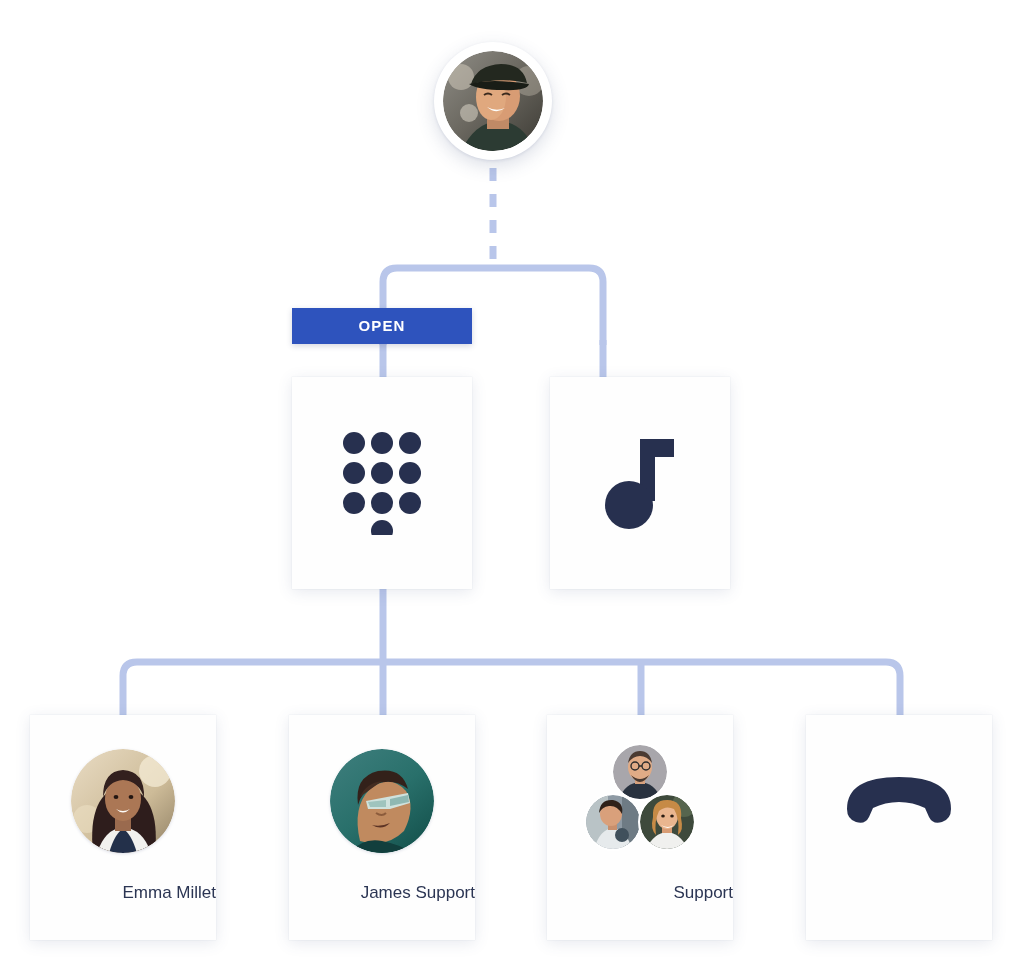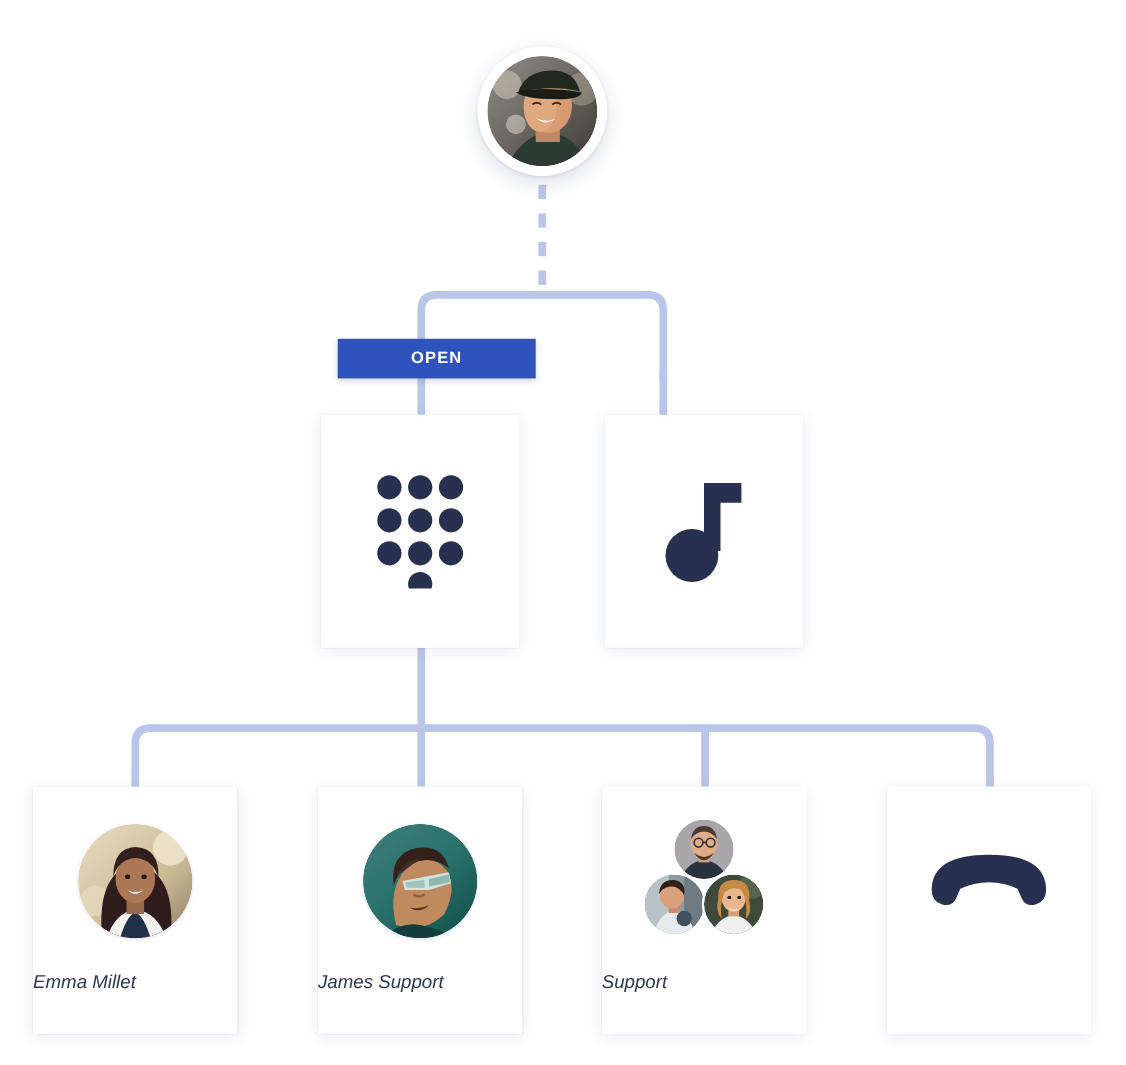--- a/index.html
+++ b/index.html
@@ -26,21 +26,20 @@
     overflow:hidden;
   }
 
   
   .badge{
     position:absolute;height:36px;line-height:36px;
     text-align:center;color:#ffffff;
     font-size:15px;font-weight:bold;letter-spacing:1.1px;
     box-shadow:0 2px 6px rgba(40,50,90,0.20);
     z-index:5;
-    margin-left:15px;
   }
   .badge-open{left:292px;top:308px;width:180px;background:#2e53bd;}
   .badge-closed{left:550px;top:308px;width:180px;background:#f1592f;}
 
   
   .card{
     position:absolute;background:#fefefe;
     box-shadow:0 3px 14px rgba(70,85,130,0.13), 0 0 1px rgba(70,85,130,0.16);
     z-index:4;
   }
@@ -63,21 +62,21 @@
   .leaf-2{left:289px;}
   .leaf-3{left:547px;}
   .leaf-4{left:806px;}
 
   .leaf-media{
     position:absolute;left:0;top:26px;width:186px;height:120px;
     display:flex;align-items:center;justify-content:center;
   }
   .leaf-label{
     position:absolute;left:0;top:168px;width:186px;
-    text-align:left;color:#2b3553;font-size:17px;font-style:italic;
+    text-align:right;color:#2b3553;font-size:17px;
   }
   .avatar-lg{
     width:104px;height:104px;border-radius:50%;overflow:hidden;
     box-shadow:0 1px 3px rgba(70,85,130,0.18);
   }
 
   
   .cluster{position:relative;width:120px;height:116px;}
   .cluster .av{
     position:absolute;border-radius:50%;overflow:hidden;

